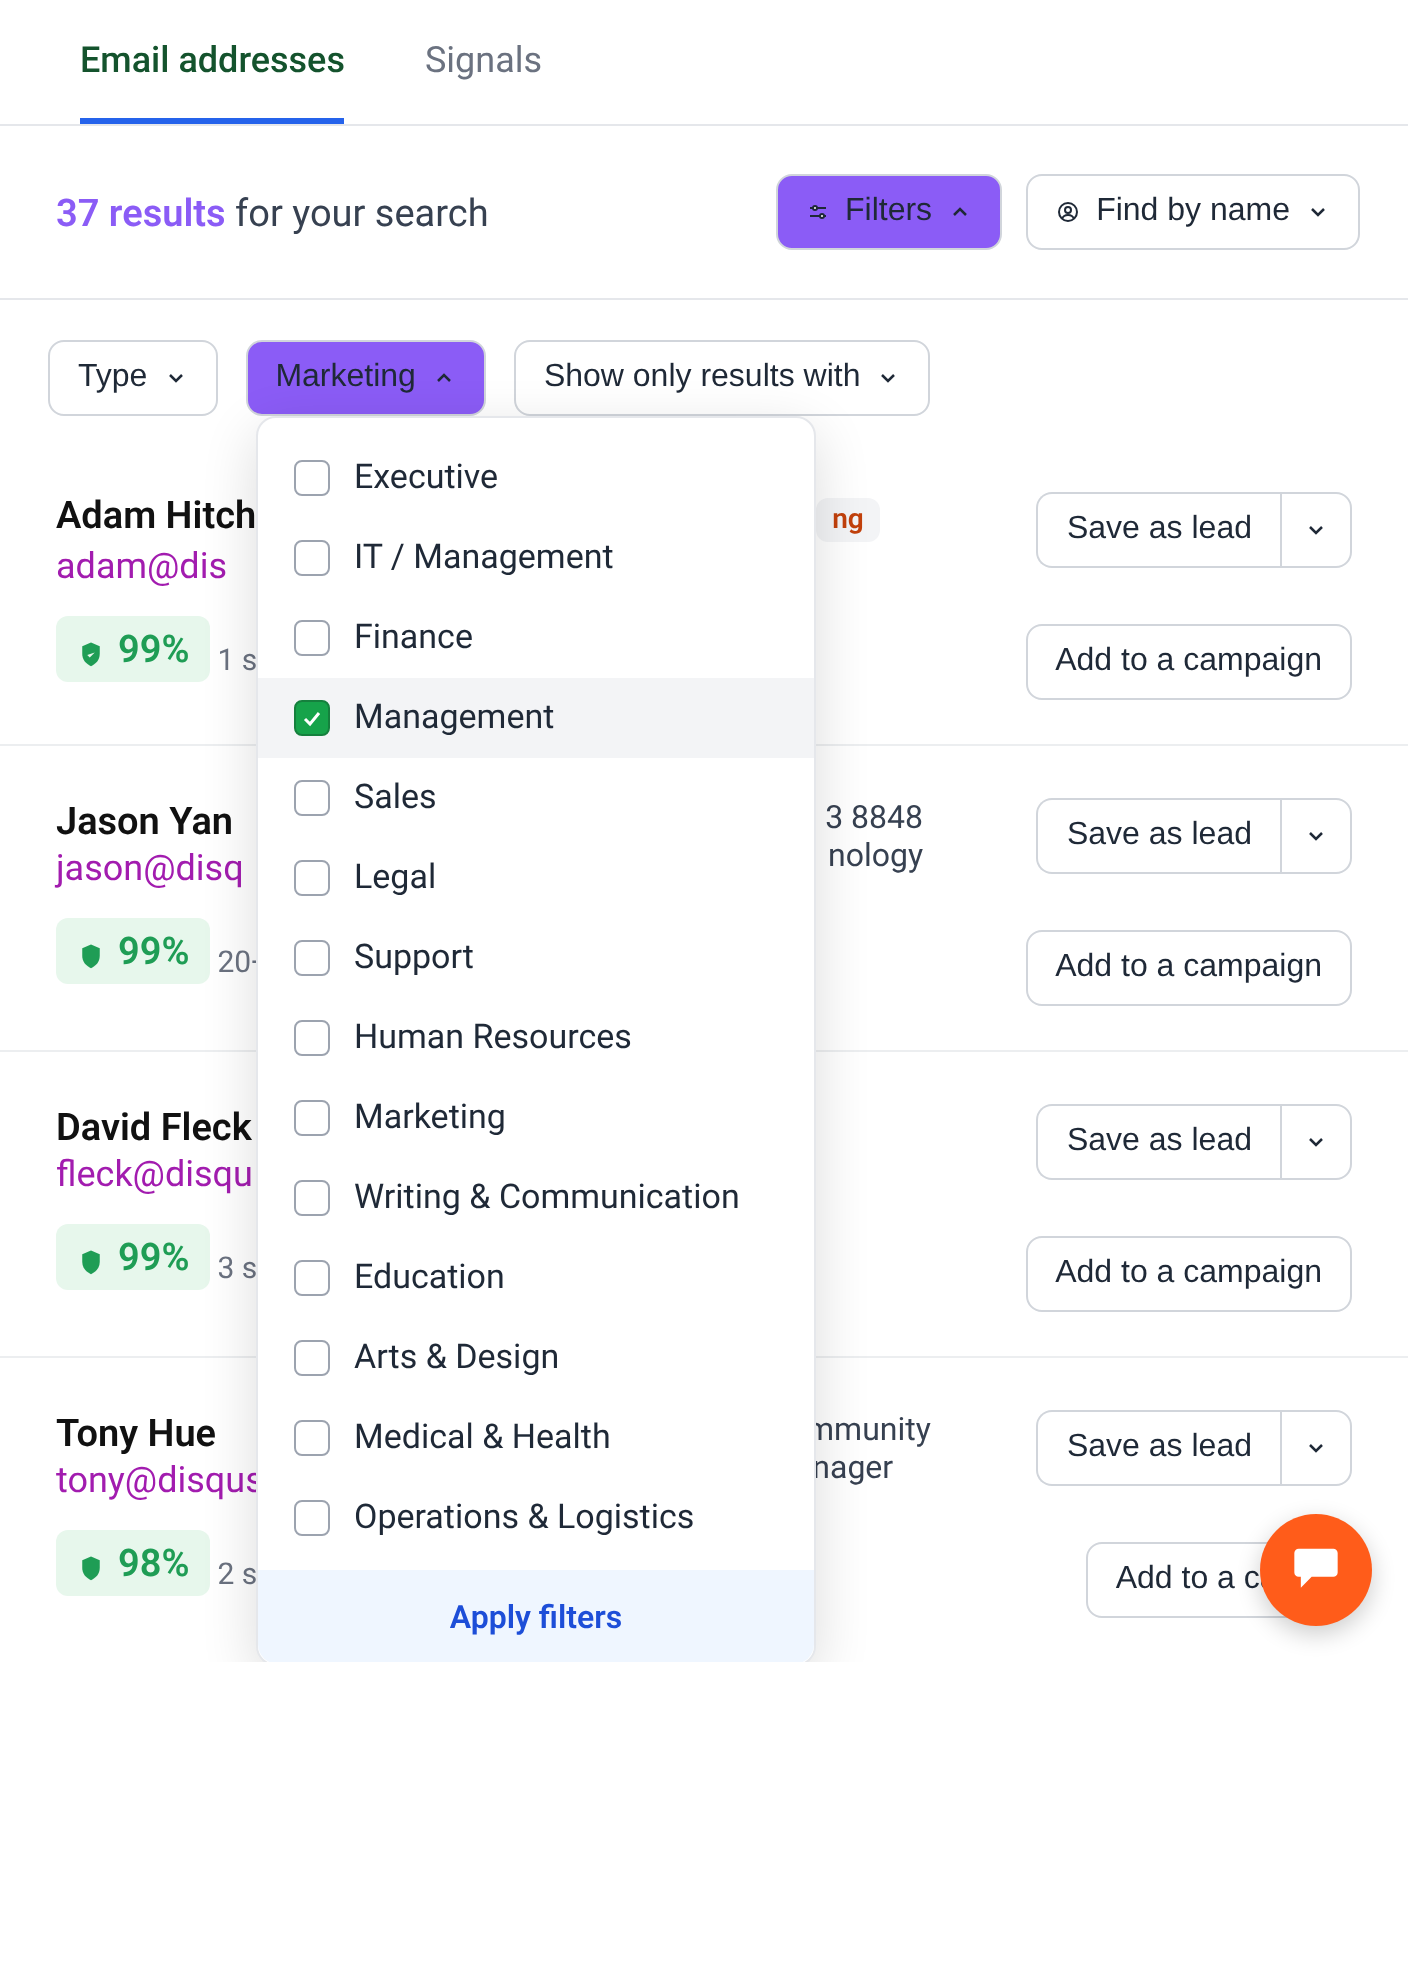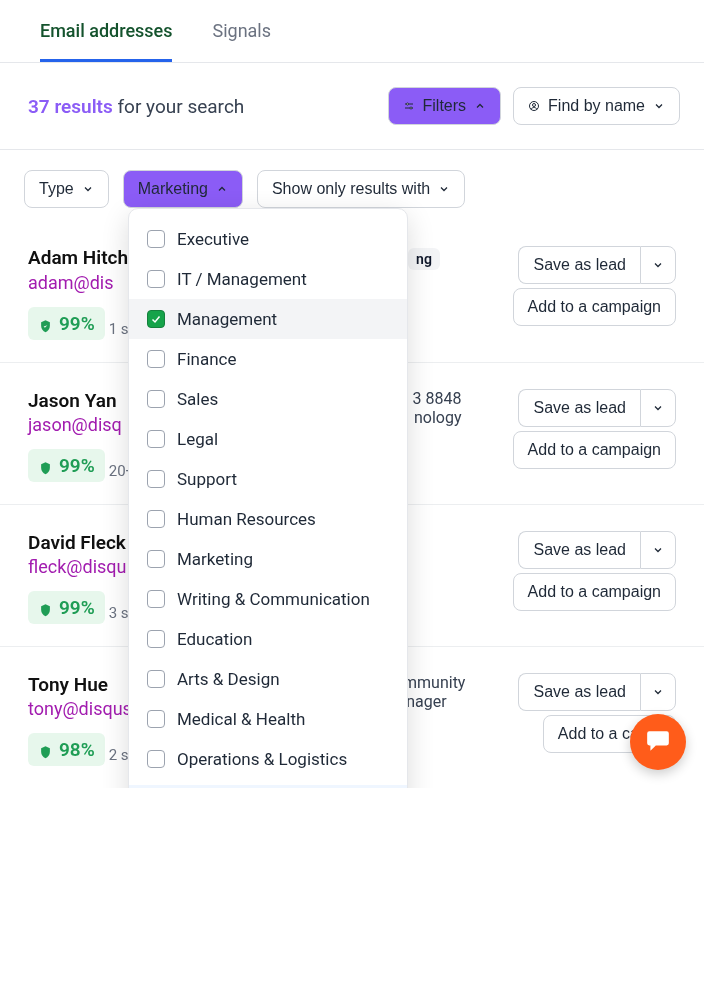--- a/index.html
+++ b/index.html
@@ -93,27 +93,27 @@
   }
   .person-mid {
     display: flex;
     align-items: flex-start;
     gap: 8px;
     color: #374151;
     font-size: 16px;
     width: 160px;
   }
   .briefcase { width: 17px; height: 17px; flex-shrink: 0; margin-top: 2px; color:#6b7280;}
-  .person-right { display: flex; flex-direction: column; gap: 4px; align-items: flex-end; }
+  .person-right { display: flex; flex-direction: column; gap: 28px; align-items: flex-end; }
   .split-btn { display: flex; }
   .split-btn .main { border-radius: 8px 0 0 8px; border-right: none; }
   .split-btn .caret { border-radius: 0 8px 8px 0; padding: 9px 11px; }
   .pill-extra {
     background: #f3f4f6;
-    color: #0f172a;
+    color: #c2410c;
     font-size: 14px;
     padding: 3px 8px;
     border-radius: 6px;
     display: inline-block;
     margin-left: 4px;
   }
   
   .dropdown {
     position: absolute;
     top: 208px;
@@ -404,34 +404,34 @@
 
 <div class="dropdown" id="dd">
     <div class="dd-item">
       <span class="cb"></span>
       <span>Executive</span>
     </div>
     <div class="dd-item">
       <span class="cb"></span>
       <span>IT / Management</span>
     </div>
+    <div class="dd-item">
+      <span class="cb"></span>
+      <span>Finance</span>
+    </div>
     <div class="dd-item selected">
       <span class="cb checked">
         <svg viewBox="0 0 24 24" fill="none" stroke="currentColor" stroke-width="3">
           <polyline points="5 13 10 18 19 7"></polyline>
         </svg>
       </span>
       <span>Management</span>
     </div>
     <div class="dd-item">
       <span class="cb"></span>
-      <span>Finance</span>
-    </div>
-    <div class="dd-item">
-      <span class="cb"></span>
       <span>Sales</span>
     </div>
     <div class="dd-item">
       <span class="cb"></span>
       <span>Legal</span>
     </div>
     <div class="dd-item">
       <span class="cb"></span>
       <span>Support</span>
     </div>

